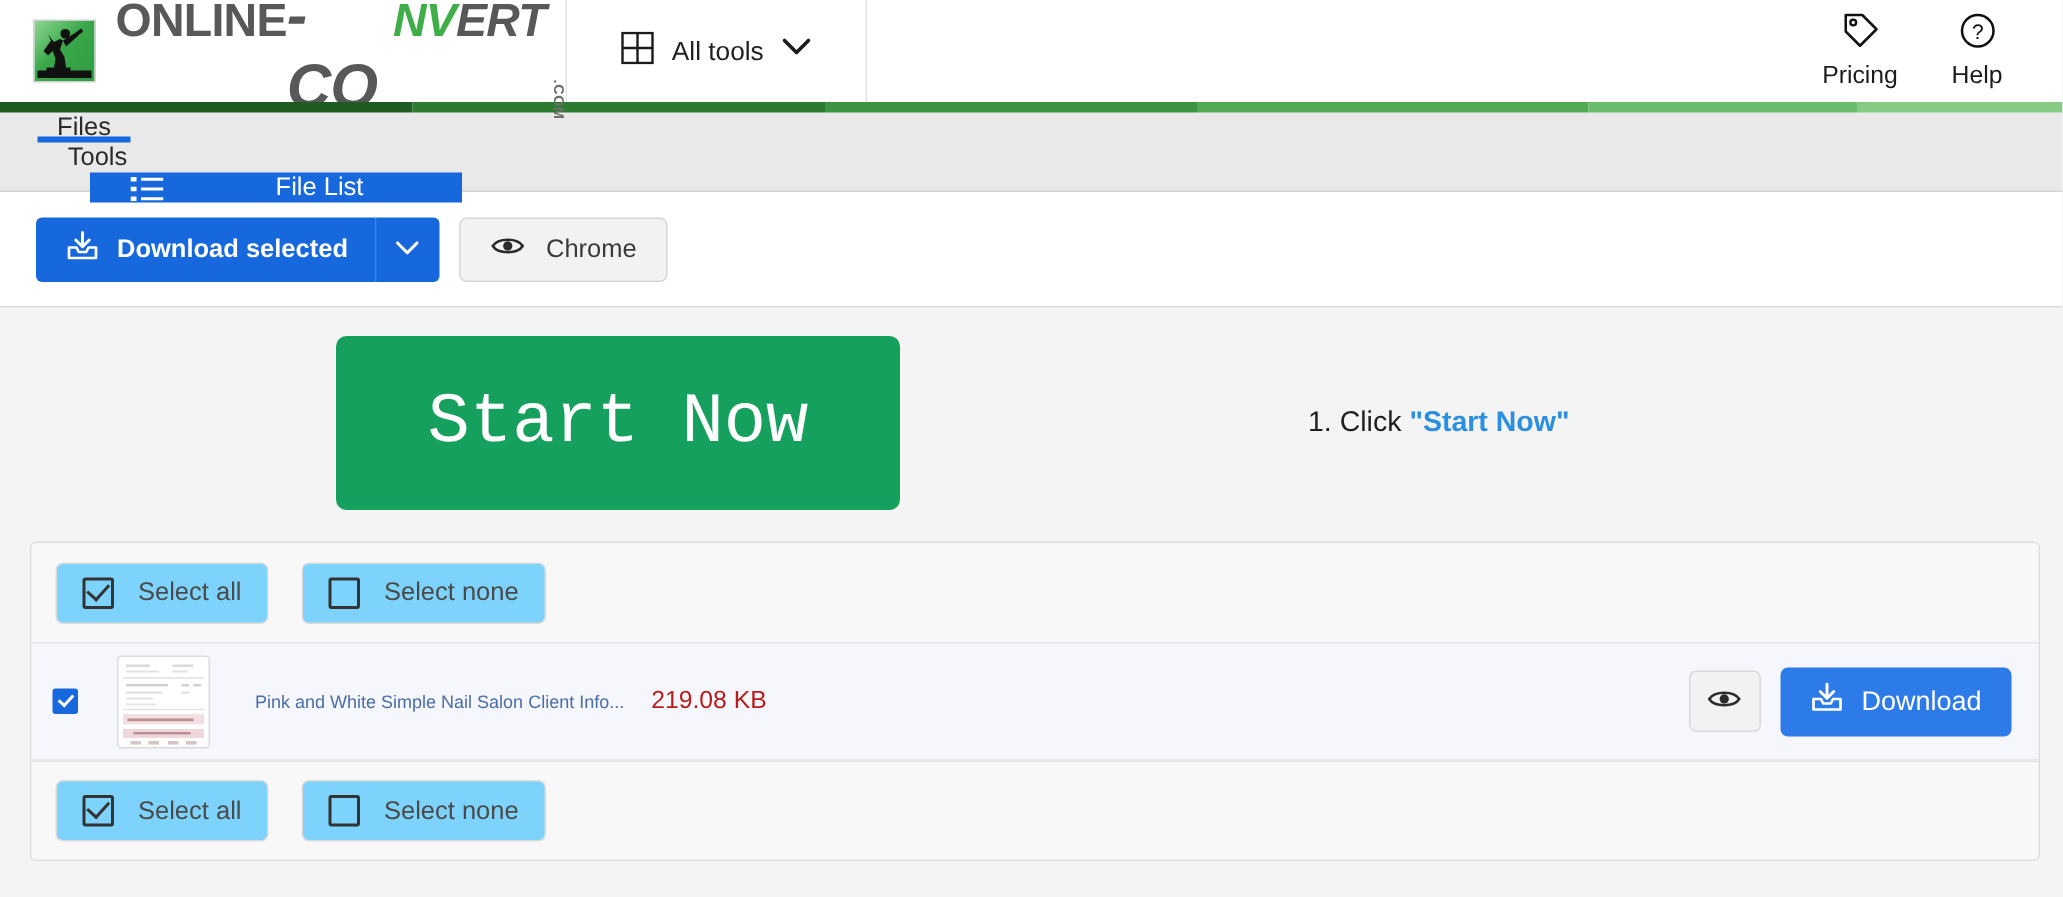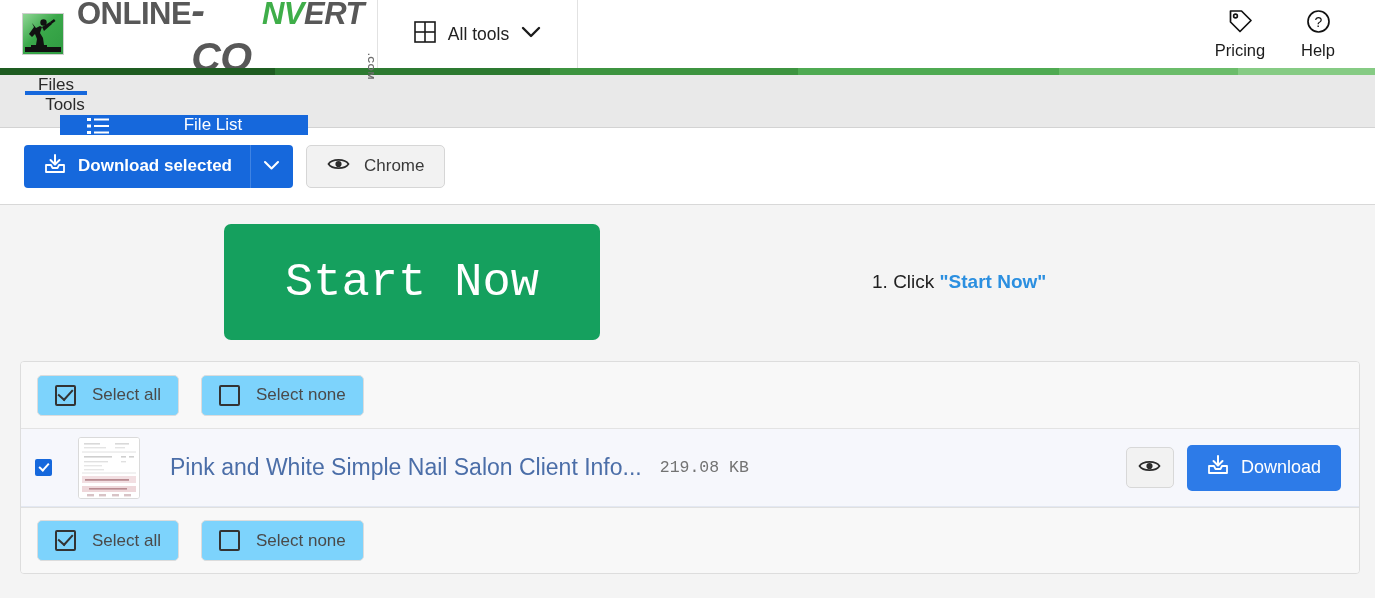--- a/index.html
+++ b/index.html
@@ -303,30 +303,29 @@
     background: #fff;
     border: 1px solid #dadada;
     border-radius: 3px;
     flex: 0 0 auto;
     overflow: hidden;
     position: relative;
     cursor: pointer;
   }
   .fname {
     margin-left: 30px;
-    font-size: 23px;
+    font-size: 12px;
     color: #4b6ea8;
     white-space: nowrap;
     cursor: pointer;
   }
   .fsize {
     margin-left: 18px;
     font-size: 16.5px;
-    color: #737373;
-    font-family: Liberation Mono, monospace;
+    color: #b91c1c;
   }
   .row-spacer { flex: 1 1 auto; }
   .eye-btn {
     width: 48px; height: 41px;
     background: #f2f2f2;
     border: 1px solid #d8d8d8;
     border-radius: 5px;
     display: flex;
     align-items: center;
     justify-content: center;

